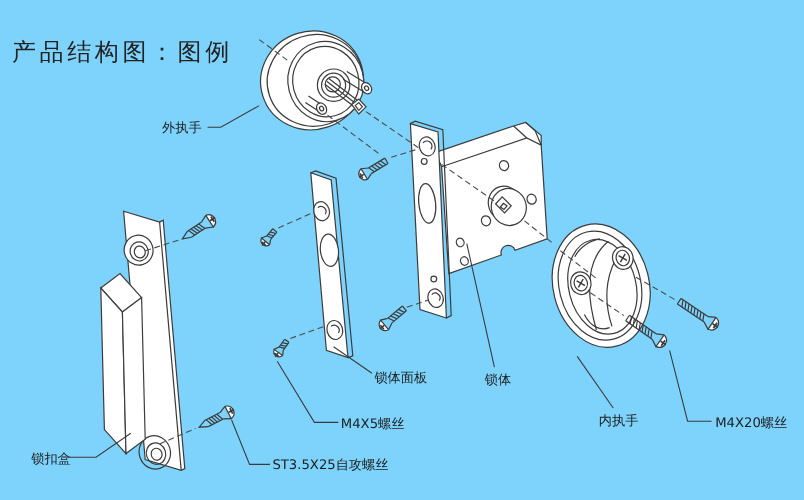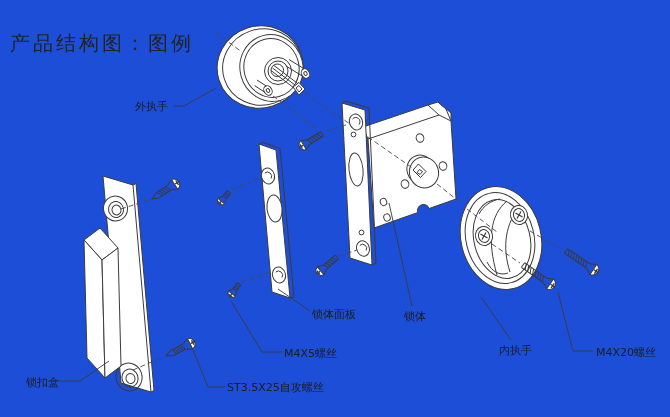--- a/index.html
+++ b/index.html
@@ -1,16 +1,16 @@
 <!DOCTYPE html>
 <html><head>
 <meta charset="utf-8">
 <style>
   html,body{margin:0;padding:0;background:#fff;}
-  .stage{position:relative;width:670px;height:417px;background:#1d4ed8;overflow:hidden;
+  .stage{position:relative;width:670px;height:417px;background:#7dd3fc;overflow:hidden;
          font-family:"DejaVu Sans","Liberation Sans",sans-serif;}
   svg{display:block;}
   text{font-family:"DejaVu Sans","Liberation Sans",sans-serif;}
   .lbl{font-size:11px;fill:#1c1c1c;}
   .ttl{font-size:20px;letter-spacing:3px;fill:#222;}
 </style>
 </head>
 <body>
 
 <div class="stage">

